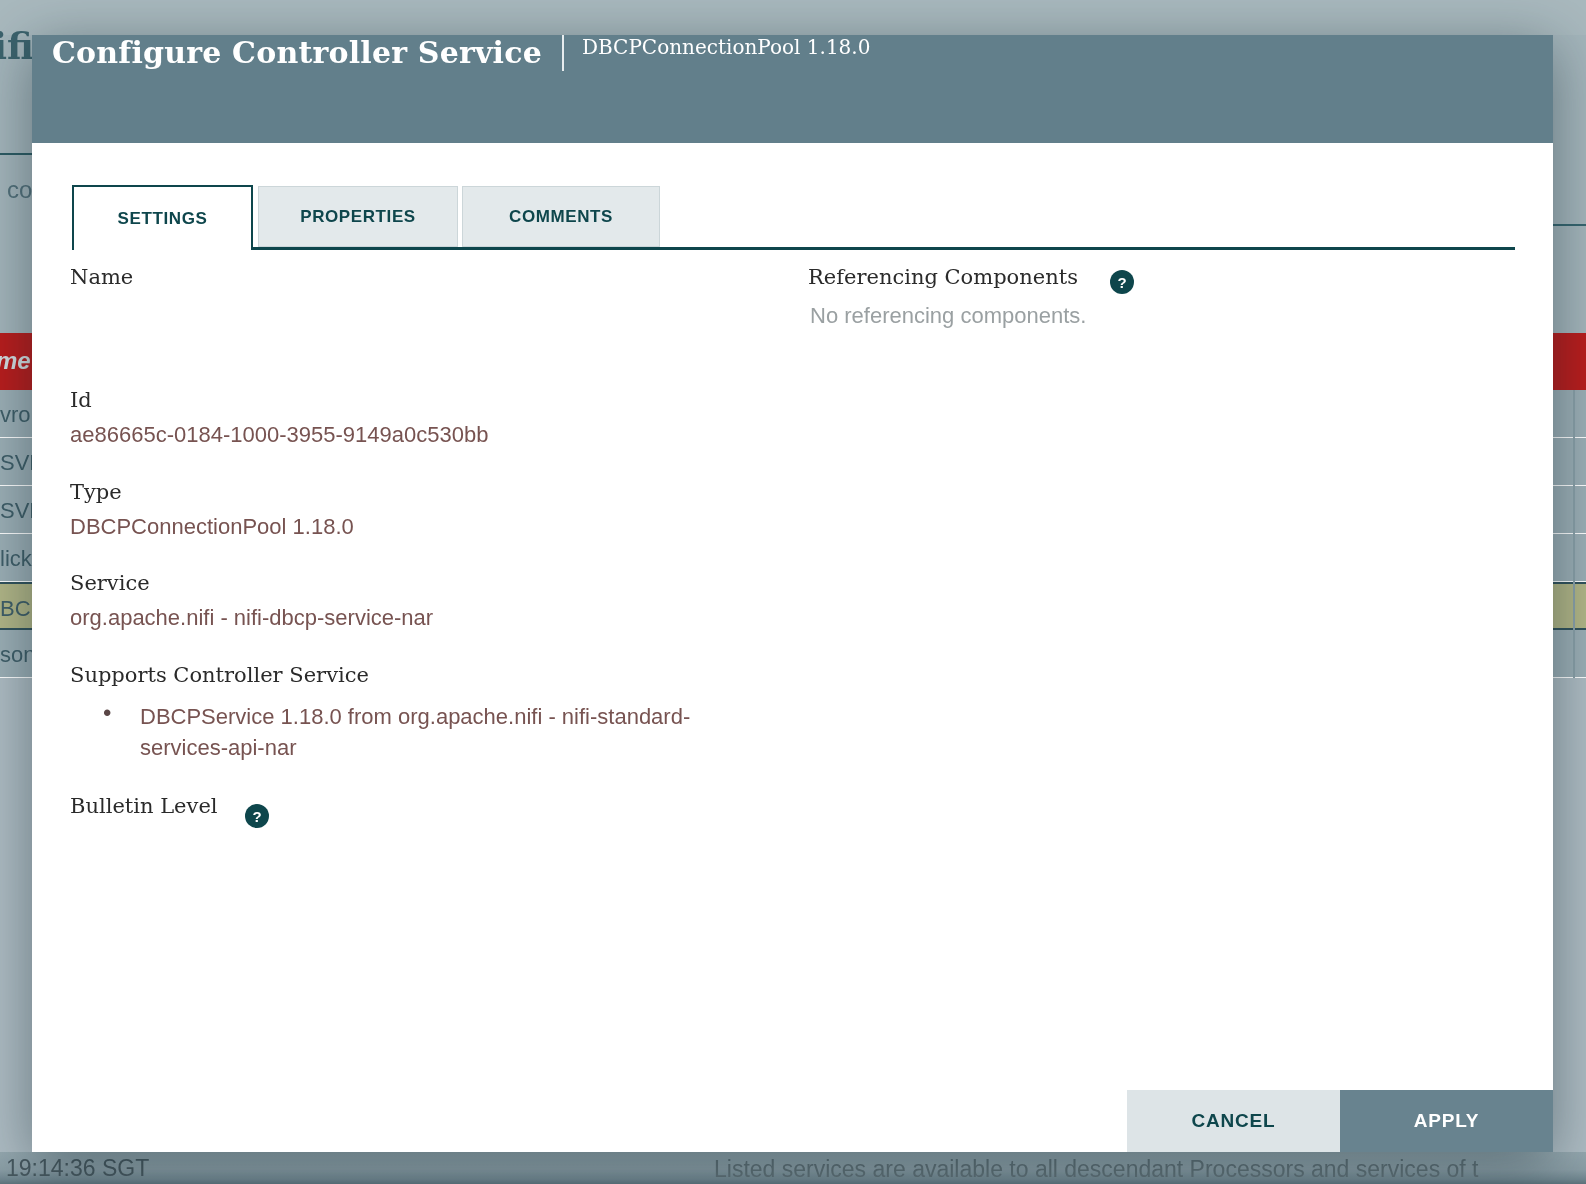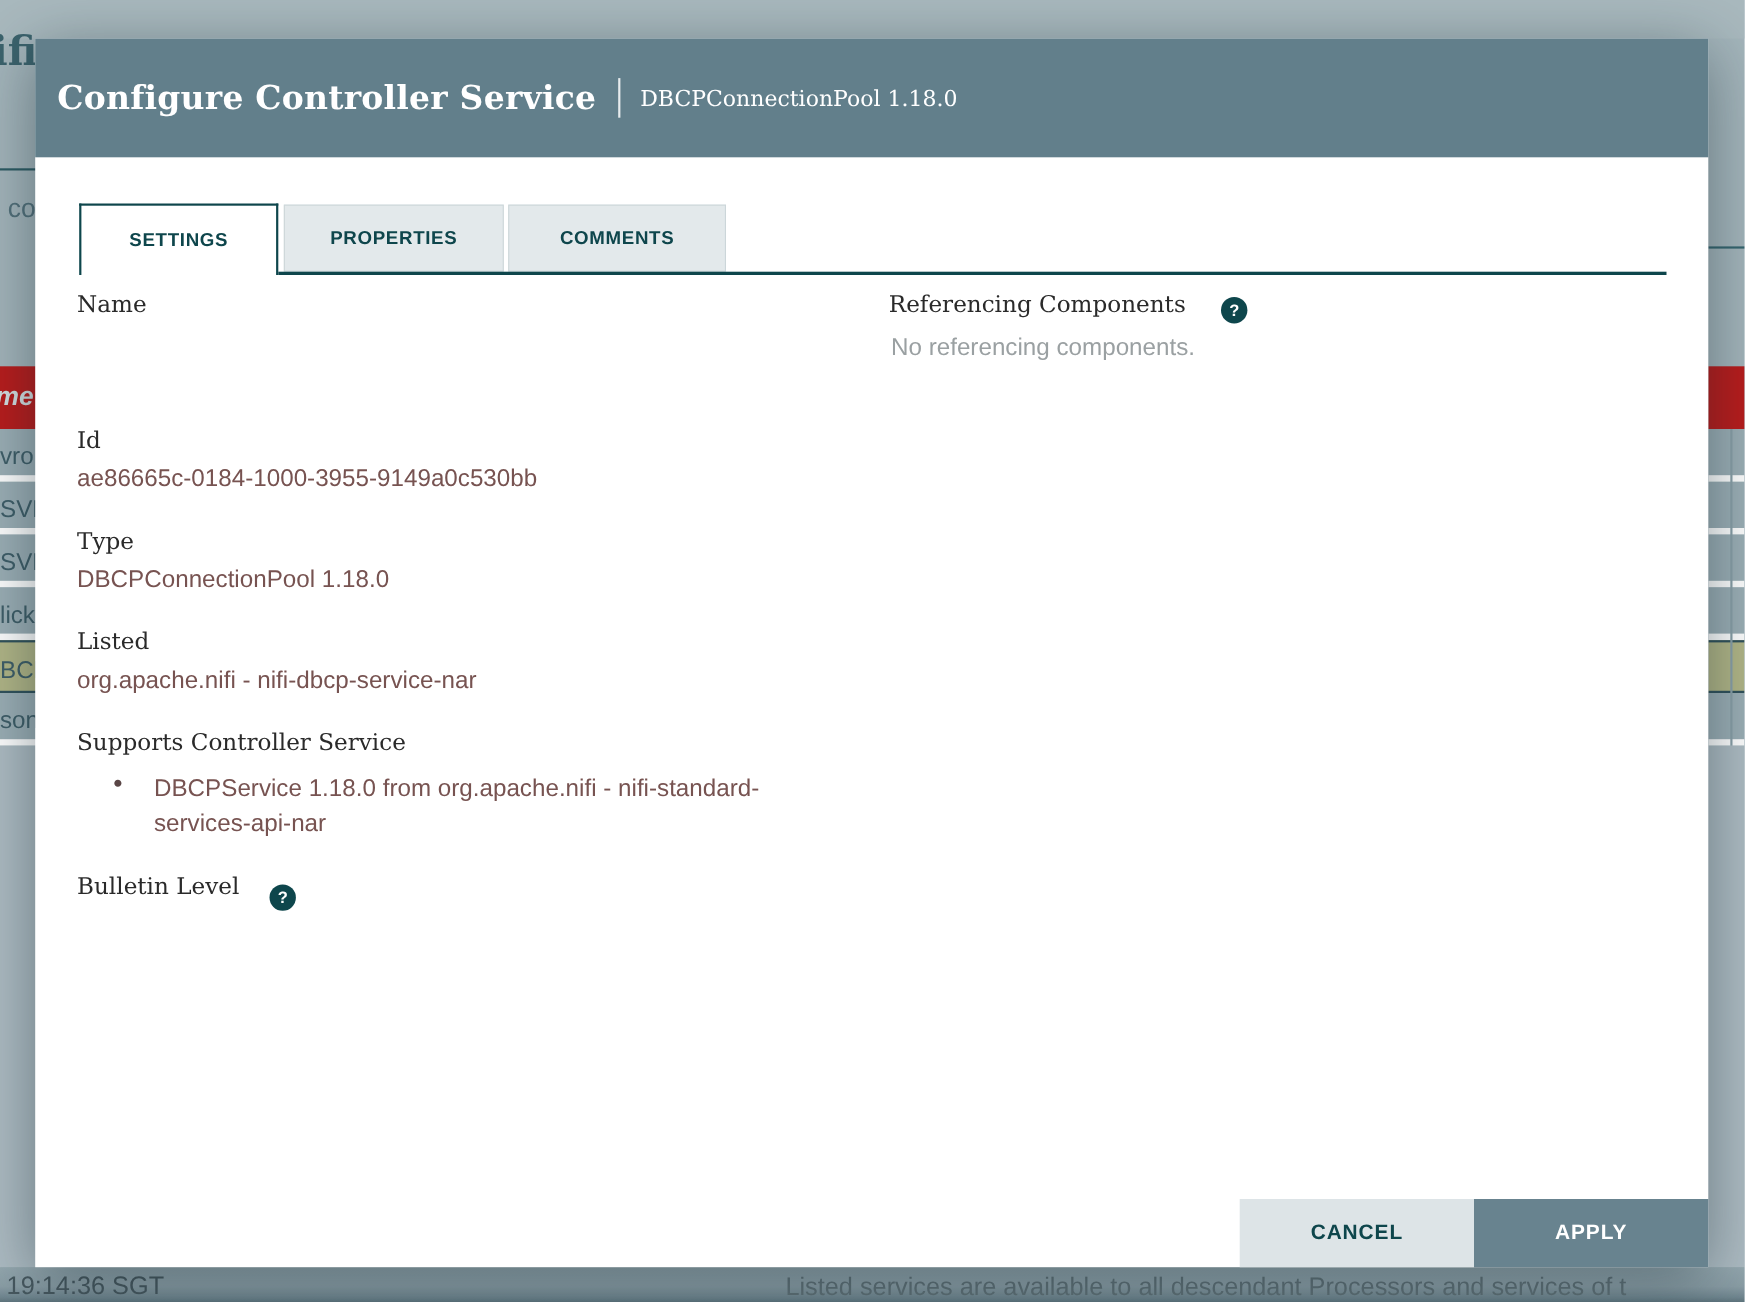--- a/index.html
+++ b/index.html
@@ -10,37 +10,37 @@
   .bg{position:absolute;inset:0;z-index:1;}
   .bg-topstrip{position:absolute;left:0;top:0;width:1586px;height:35px;background:#a9b9be;}
   .bg-title-frag{position:absolute;left:-7px;top:24px;font-family:"DejaVu Serif",serif;font-weight:700;font-size:37px;color:#3c636d;white-space:nowrap;}
   .bg-line-left{position:absolute;left:0;top:153px;width:33px;height:2px;background:#2c5b63;}
   .bg-tab-frag{position:absolute;left:7px;top:176px;font-size:24px;color:#53707a;}
   .bg-thead{position:absolute;top:333px;width:33px;height:57px;background:#b91c1c;overflow:hidden;}
   .bg-thead.l{left:0;} .bg-thead.r{left:1553px;width:33px;}
   .bg-thead span{position:absolute;left:-4px;top:14px;font-style:italic;font-weight:700;font-size:24px;color:#d5dfe2;white-space:nowrap;}
   .bg-rows{position:absolute;top:390px;width:33px;height:288px;overflow:hidden;}
   .bg-rows.l{left:0;} .bg-rows.r{left:1553px;}
-  .bg-row{position:relative;width:33px;height:48px;background:#9cafb6;border-bottom:6px solid #ffffff;box-sizing:border-box;}
+  .bg-row{position:relative;width:33px;height:48px;background:#9cafb6;border-bottom:1px solid #ffffff;box-sizing:border-box;}
   .bg-row span{position:absolute;left:0;top:12px;font-size:22px;color:#3f5e68;white-space:nowrap;}
   .bg-row.olive{background:#b2b687;border-top:2px solid #31525c;border-bottom:2px solid #31525c;}
   .bg-vline{position:absolute;left:1573px;top:390px;width:2px;height:288px;background:#8aa0a8;}
   .bg-line-right{position:absolute;left:1553px;top:224px;width:33px;height:2px;background:#36656f;}
   .bg-below{position:absolute;top:678px;width:33px;height:474px;background:#aebcc3;}
   .bg-below.l{left:0;} .bg-below.r{left:1553px;}
   .bg-bottomstrip{position:absolute;left:0;top:1152px;width:1586px;height:32px;
     background:linear-gradient(180deg,#95a8af 0%,#8a9da5 55%,#70868f 85%,#5d737c 100%);}
   .bg-timestamp{position:absolute;left:6px;top:3px;font-size:23px;font-weight:500;color:#47585f;white-space:nowrap;}
   .bg-footnote{position:absolute;left:714px;top:4px;font-size:23px;color:#5f7076;white-space:nowrap;}
 
   
   .modal{position:absolute;left:32px;top:35px;width:1521px;height:1117px;background:#ffffff;z-index:10;
     box-shadow:0 12px 55px rgba(15,35,45,.45);}
   .modal-header{position:absolute;left:0;top:0;width:1521px;height:108px;background:var(--header-bg,#627f8b);
-    display:flex;align-items:center;padding-left:20px;box-sizing:border-box;color:#fff;}
+    display:flex;align-items:flex-start;padding-left:20px;box-sizing:border-box;color:#fff;}
   .modal-title{font-family:"DejaVu Serif",serif;font-weight:700;font-size:30px;letter-spacing:.2px;white-space:nowrap;}
   .title-sep{width:2px;height:36px;background:rgba(255,255,255,.85);margin:0 18px 0 20px;}
   .modal-subtitle{font-family:"DejaVu Serif",serif;font-weight:400;font-size:20px;white-space:nowrap;}
 
   
   .tab{position:absolute;box-sizing:border-box;display:flex;align-items:center;justify-content:center;
     font-size:17px;font-weight:600;letter-spacing:.6px;color:var(--accent,#0e464c);cursor:pointer;}
   .tab.active{left:40px;top:150px;width:181px;height:65px;background:#fff;
     border:2px solid var(--accent,#0e464c);border-bottom:none;z-index:3;}
   .tab.t1{left:226px;top:151px;width:200px;height:61px;background:var(--tab-bg,#e3e9eb);border:1px solid var(--tab-border,#ccd6d9);}
@@ -144,21 +144,21 @@
     <div class="tab-underline"></div>
 
     <div class="flabel" style="left:38px;top:230px;">Name</div>
 
     <div class="flabel" style="left:38px;top:353px;">Id</div>
     <div class="fvalue" style="left:38px;top:387px;">ae86665c-0184-1000-3955-9149a0c530bb</div>
 
     <div class="flabel" style="left:38px;top:445px;">Type</div>
     <div class="fvalue" style="left:38px;top:479px;">DBCPConnectionPool 1.18.0</div>
 
-    <div class="flabel" style="left:38px;top:536px;">Listed</div>
+    <div class="flabel" style="left:38px;top:536px;">Service</div>
     <div class="fvalue" style="left:38px;top:570px;">org.apache.nifi - nifi-dbcp-service-nar</div>
 
     <div class="flabel" style="left:38px;top:628px;">Supports Controller Service</div>
     <div class="bullet-dot">•</div>
     <div class="bullet-text">DBCPService 1.18.0 from org.apache.nifi - nifi-standard-
 services-api-nar</div>
 
     <div class="flabel" style="left:38px;top:759px;">Bulletin Level</div>
     <span class="help-icon" style="left:213px;top:769px;">?</span>
 

